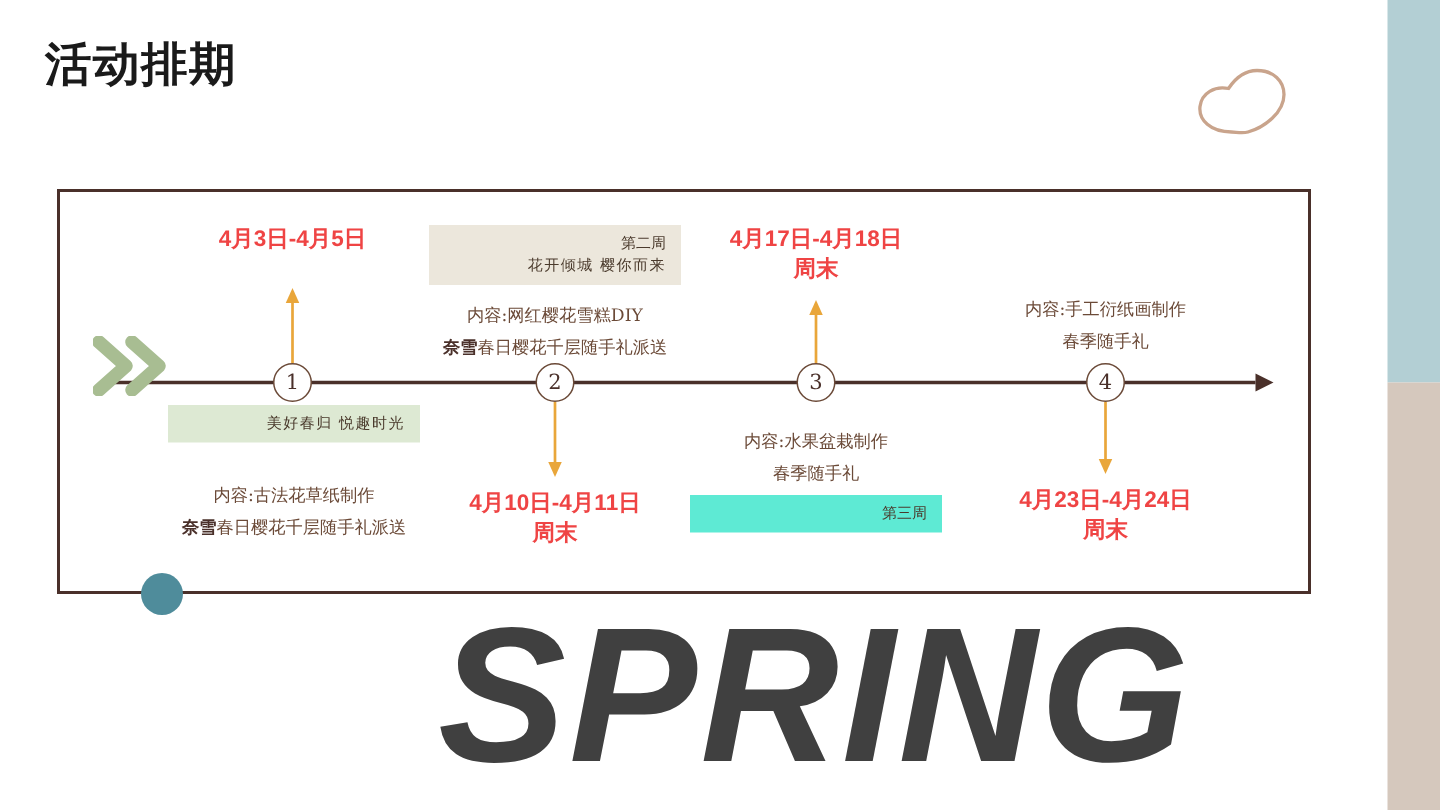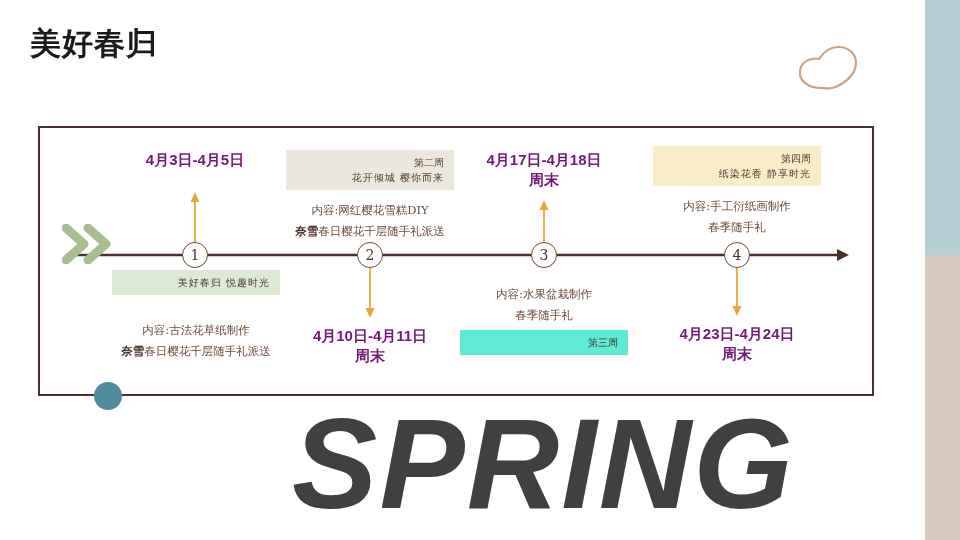--- a/index.html
+++ b/index.html
@@ -62,21 +62,21 @@
     display:flex;align-items:center;justify-content:center;
     font-family:"DejaVu Serif","Liberation Serif",serif;
     font-size:14px;color:#4a302a;line-height:1;
     box-sizing:border-box;
   }
 
   
   .date{
     position:absolute;text-align:center;
     font-family:"Liberation Sans","DejaVu Sans",sans-serif;
-    font-size:15px;font-weight:700;color:#701a75;line-height:1.35;
+    font-size:15px;font-weight:700;color:#ef4444;line-height:1.35;
     white-space:nowrap;
   }
   .banner{
     position:absolute;text-align:right;box-sizing:border-box;
     font-family:"DejaVu Serif","Liberation Serif",serif;
     font-size:10px;color:#4a3a2c;line-height:1.5;padding:5px 10px;
   }
   .banner .l1{display:block;}
   .banner .l2{display:block;letter-spacing:1px;}
   .content{
@@ -94,21 +94,21 @@
 
   <div class="side-panel">
     <div class="top"></div>
     <div class="bottom"></div>
   </div>
 
   <svg class="blob" viewBox="0 0 75 50">
     <path d="M26,46 C12,46 4,38 5,29 C6,20 15,15 24,17 C28,11 34,5 43,5 C54,5 61,12 61,21 C61,33 48,43 37,46 C33,47 29,46 26,46 Z" fill="none" stroke="#c9a48c" stroke-width="2.2"></path>
   </svg>
 
-  <div class="title">美好春归</div>
+  <div class="title">活动排期</div>
 
   <div class="watermark">SPRING</div>
 
   <div class="frame">
     <svg class="axis" viewBox="0 0 836 270">
 
       <line x1="30" y1="127" x2="797" y2="127" stroke="#4a302a" stroke-width="2.4"></line>
 
       <path d="M797,121 L809,127 L797,133 Z" fill="#4a302a"></path>
     </svg>
@@ -182,24 +182,20 @@
       <div>周末</div>
     </div>
     <div class="content" style="left:404px;top:156px;width:200px;">
       <div>内容:水果盆栽制作</div>
       <div>春季随手礼</div>
     </div>
     <div class="banner" style="left:420px;top:202px;width:168px;background:#5eead4;">
       <span class="l1">第三周</span>
     </div>
 
-    <div class="banner" style="left:613px;top:18px;width:168px;background:#fbecc8;">
-      <span class="l1">第四周</span>
-      <span class="l2">纸染花香 静享时光</span>
-    </div>
     <div class="content" style="left:597px;top:68px;width:200px;">
       <div>内容:手工衍纸画制作</div>
       <div>春季随手礼</div>
     </div>
     <div class="date" style="left:617px;top:196px;width:160px;">
       <div>4月23日-4月24日</div>
       <div>周末</div>
     </div>
   </div>
 

